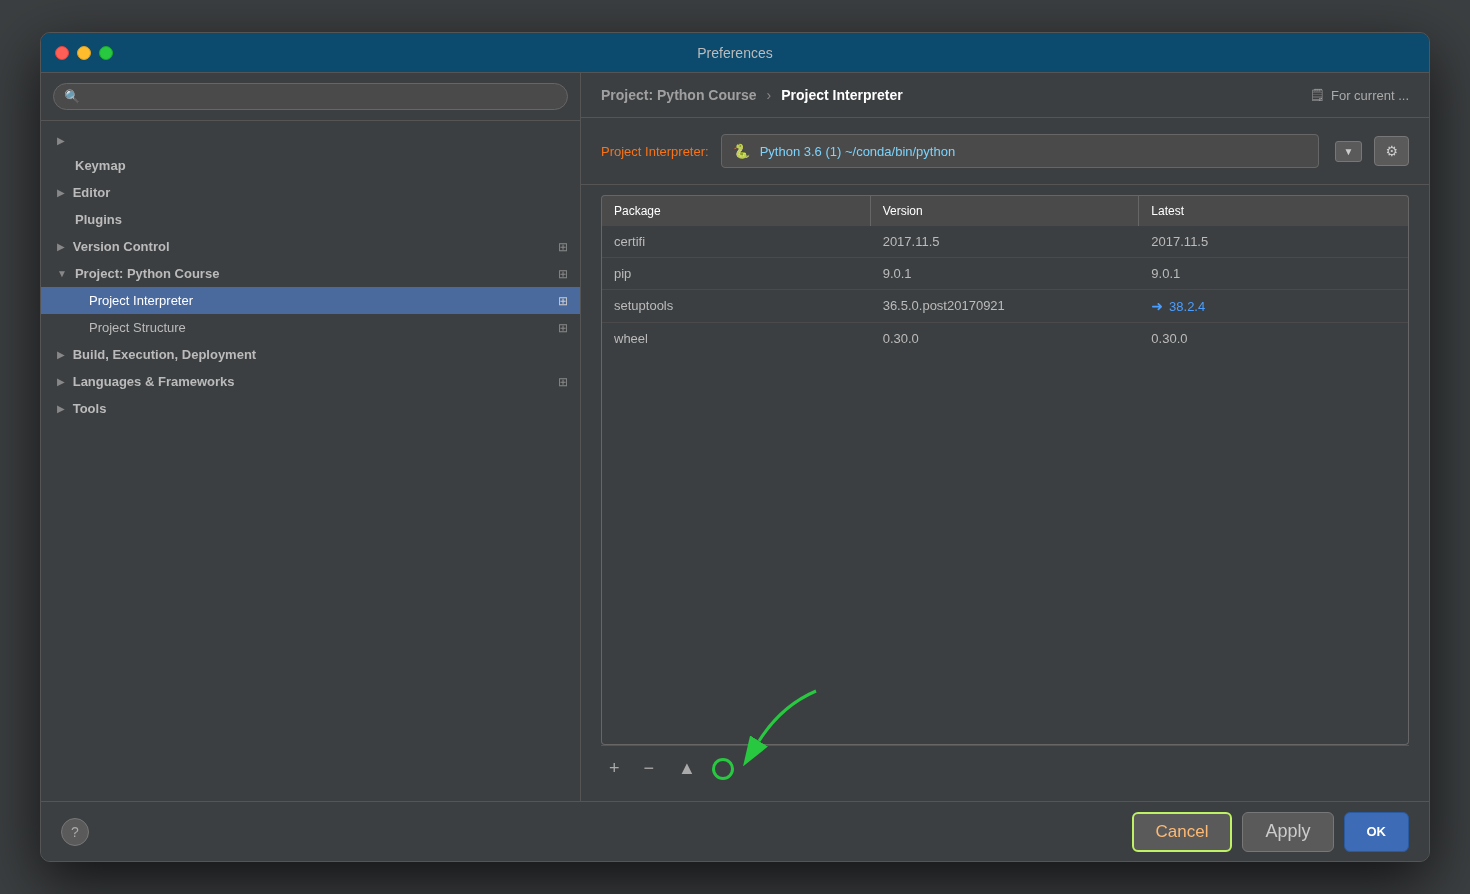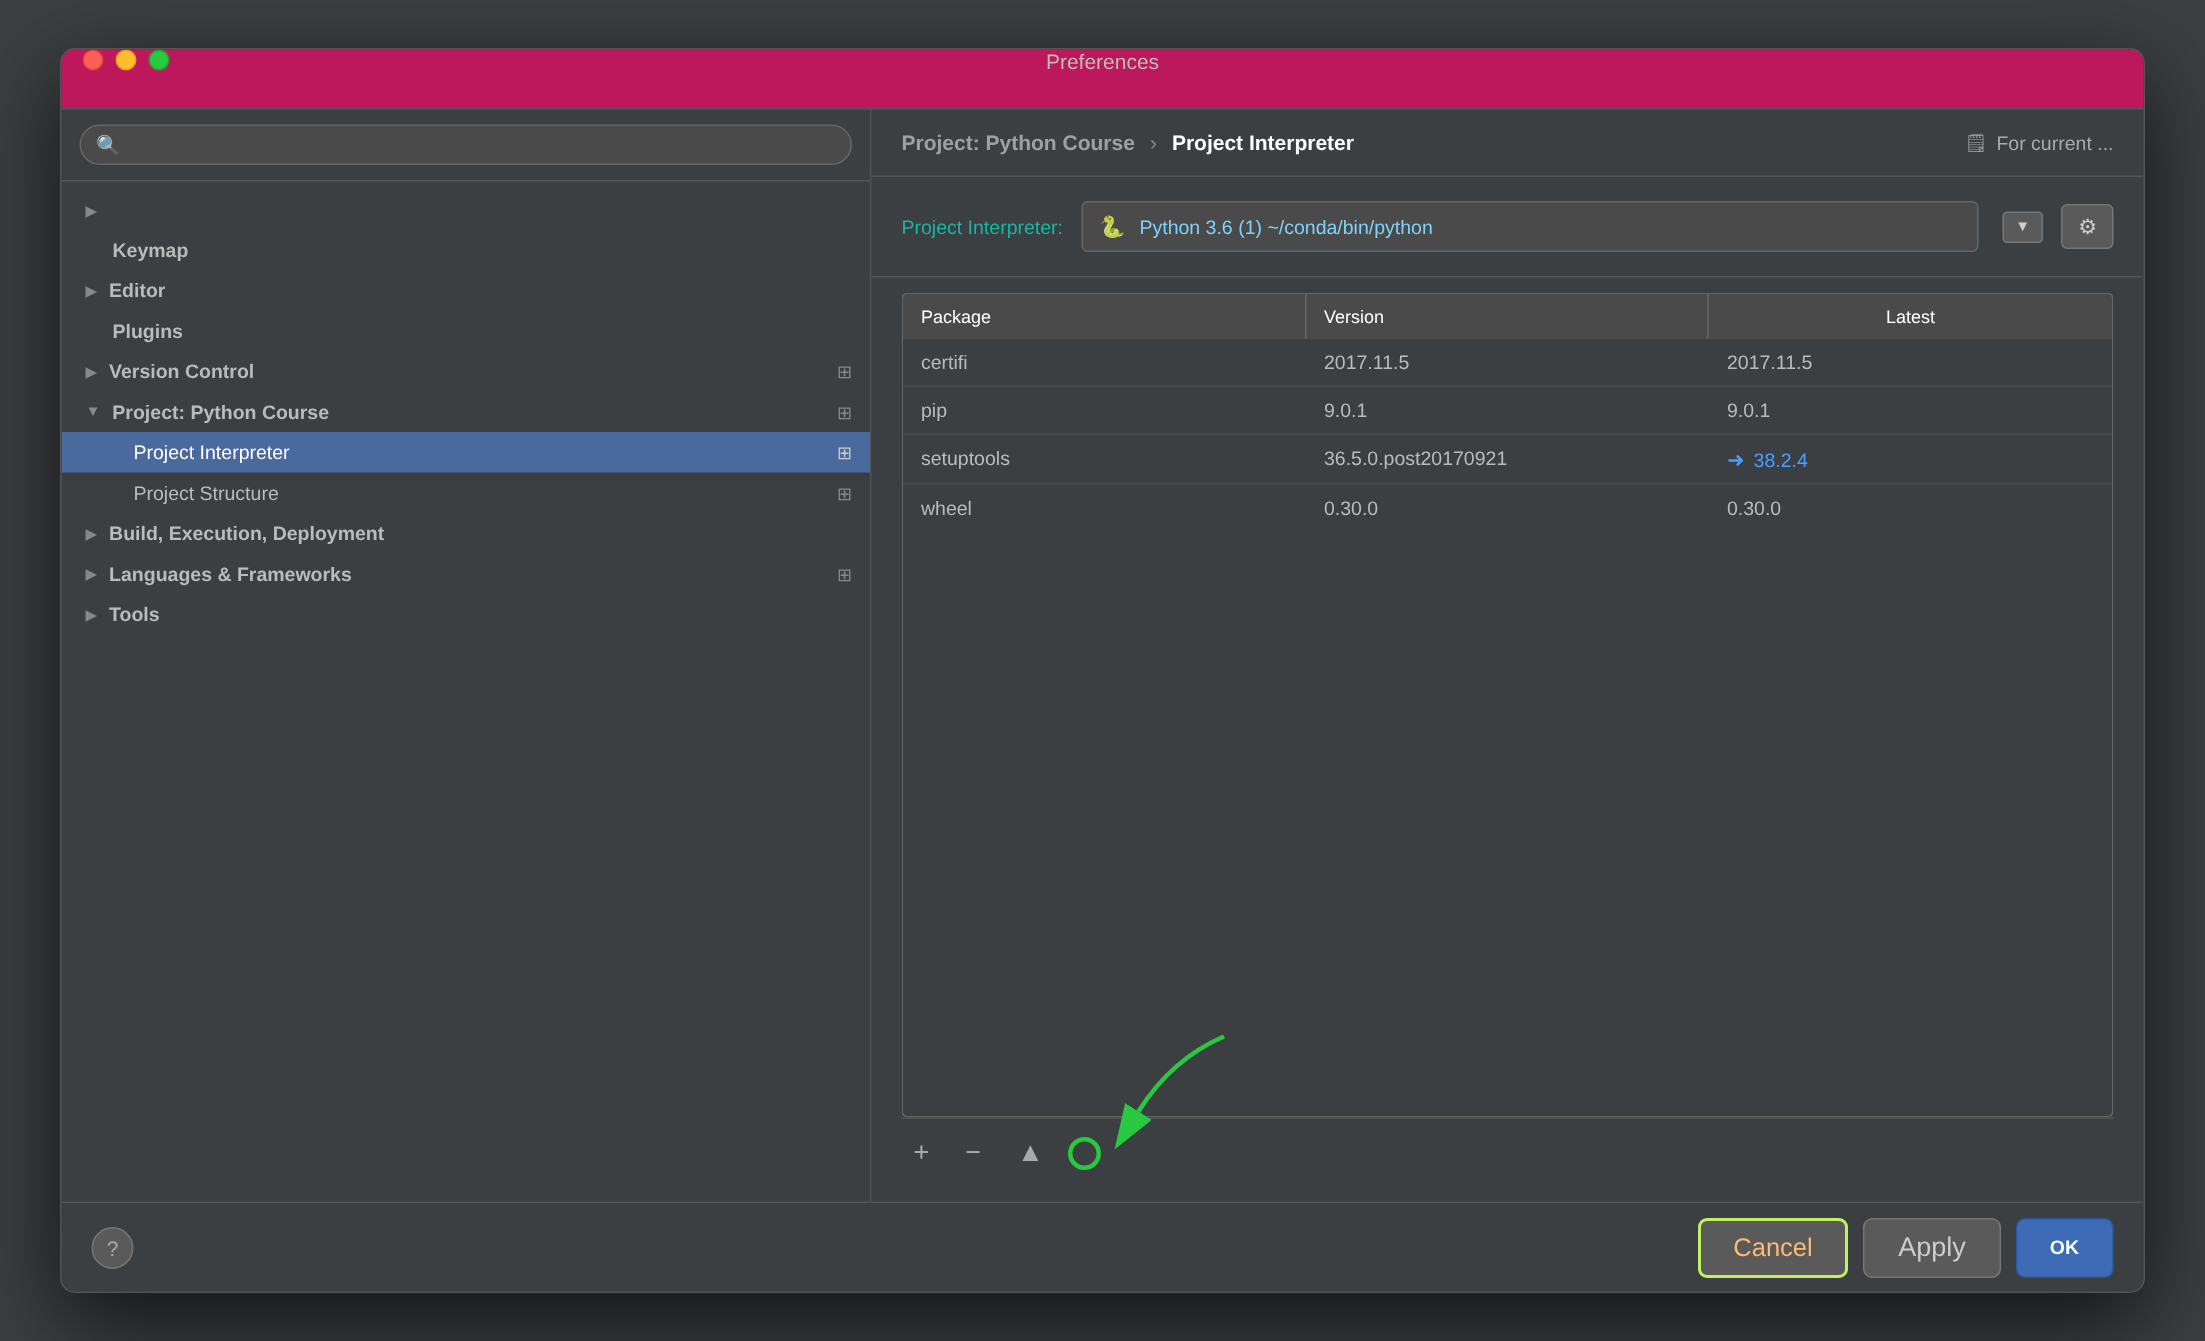--- a/index.html
+++ b/index.html
@@ -18,23 +18,24 @@
       height: 830px;
       background: #3c3f41;
       border-radius: 10px;
       border: 1px solid #555;
       display: flex;
       flex-direction: column;
       box-shadow: 0 20px 60px rgba(0,0,0,0.7);
       overflow: hidden;
     }
     .title-bar {
-      background: #be185d;
+      background: #0c4a6e;
       height: 40px;
       display: flex;
+      align-items: center;
       justify-content: center;
       position: relative;
       border-bottom: 1px solid #555;
       flex-shrink: 0;
     }
     .traffic-lights {
       position: absolute;
       left: 14px;
       display: flex;
       gap: 8px;
@@ -174,21 +175,21 @@
     
     .interpreter-row {
       display: flex;
       align-items: center;
       padding: 16px 20px;
       gap: 12px;
       border-bottom: 1px solid #555;
       flex-shrink: 0;
     }
     .interpreter-label {
-      color: #14b8a6;
+      color: #f97316;
       font-size: 13px;
       white-space: nowrap;
       font-weight: 500;
     }
     .interpreter-selector {
       flex: 1;
       background: #4a4a4a;
       border: 1px solid #666;
       border-radius: 4px;
       padding: 6px 10px;
@@ -246,21 +247,21 @@
       border-radius: 4px 4px 0 0;
     }
     .th-cell {
       padding: 8px 12px;
       color: #ffffff;
       font-size: 12px;
       font-weight: 500;
       text-align: left;
       border-right: 1px solid #666;
     }
-    .th-cell:last-child { border-right: none; text-align: center; }
+    .th-cell:last-child { border-right: none; }
     .table-body {
       border: 1px solid #666;
       border-top: none;
       border-radius: 0 0 4px 4px;
       overflow-y: auto;
       flex: 1;
       background: #3c3f41;
     }
     .table-row {
       display: grid;

